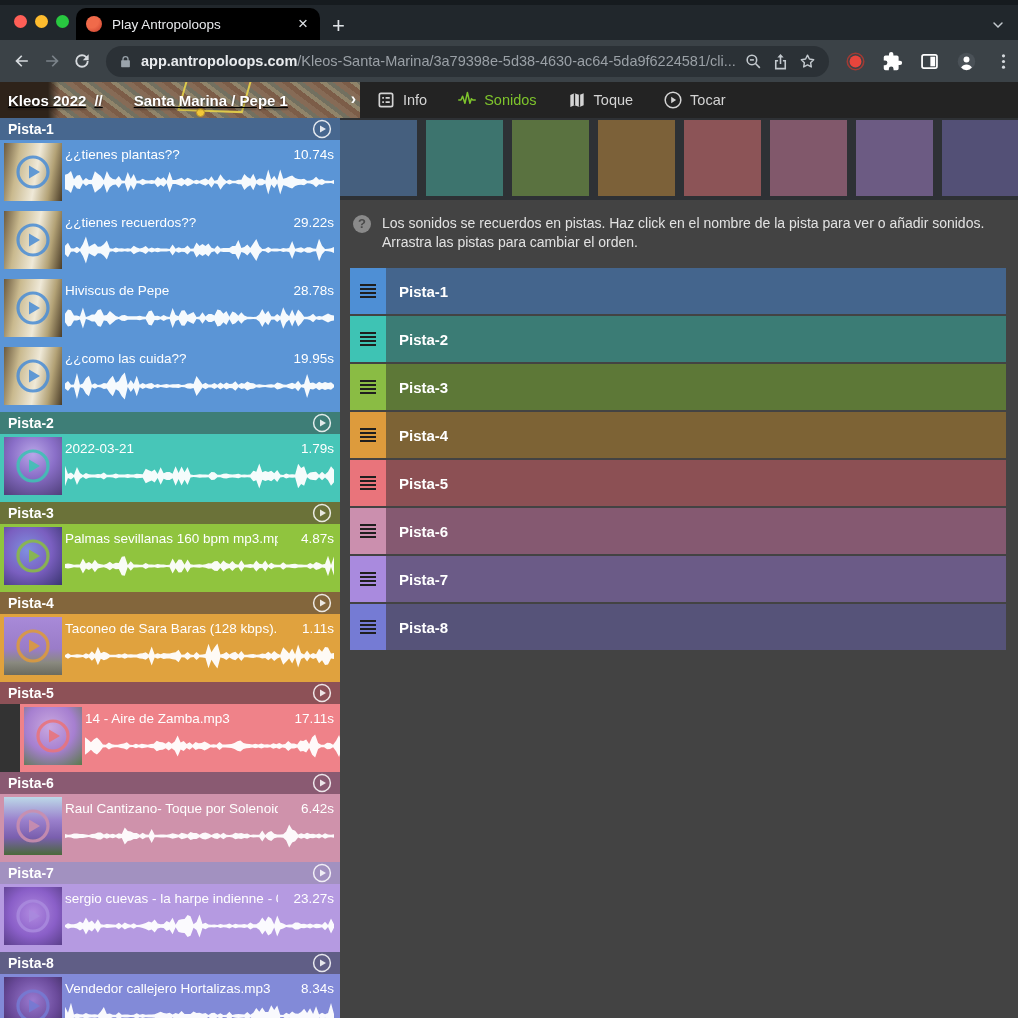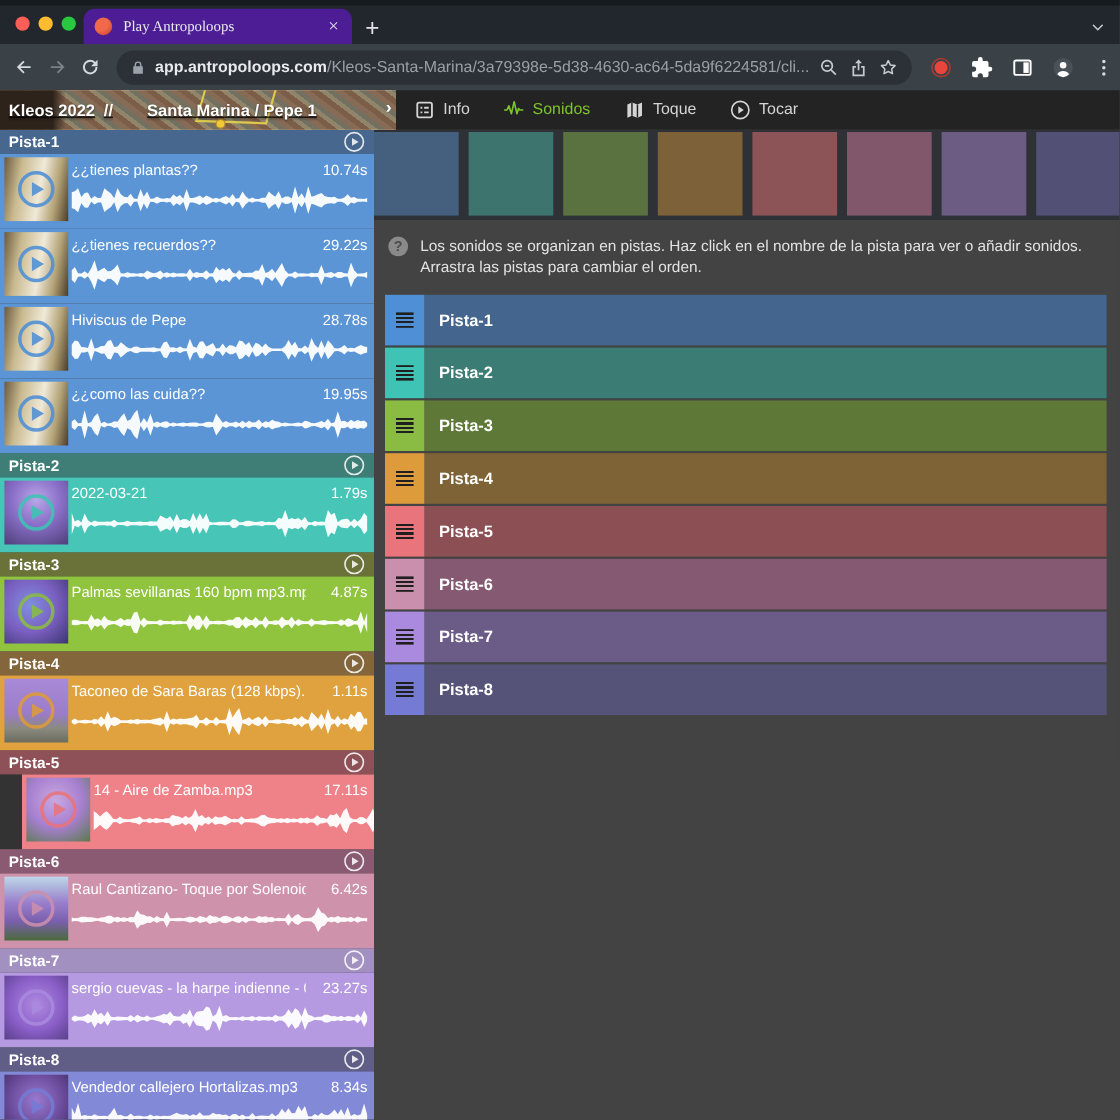--- a/index.html
+++ b/index.html
@@ -4,22 +4,22 @@
 <style>
   * { margin:0; padding:0; box-sizing:border-box; }
   html,body { width:1018px; height:1018px; overflow:hidden; background:#434343;
     font-family:"Liberation Sans", sans-serif; }
 
   
   .tab-strip { height:40px; background:#21272c; position:relative; border-top:5px solid #161b1f; }
   .traffic { position:absolute; left:14px; top:10px; display:flex; gap:8px; }
   .tl { width:13px; height:13px; border-radius:50%; display:inline-block; }
   .tl.red{ background:#ff5f57; } .tl.yellow{ background:#febc2e; } .tl.green{ background:#28c840; }
-  .tab { position:absolute; left:76px; top:3px; width:244px; height:32px; background:#4c1d95;
-    border-radius:10px 10px 0 0; display:flex; align-items:center; padding:0 10px;font-family:Liberation Serif, serif; }
+  .tab { position:absolute; left:76px; top:3px; width:244px; height:32px; background:#000000;
+    border-radius:10px 10px 0 0; display:flex; align-items:center; padding:0 10px; }
   .favicon { width:16px; height:16px; border-radius:50%; flex:none;
     background:radial-gradient(circle at 35% 30%, #f06a4a 0 45%, #c63b2a 100%); }
   .tab-title { color:#e8eaed; font-size:13.5px; margin-left:10px; flex:1; white-space:nowrap; overflow:hidden; }
   .tab-close { color:#dfe3e7; font-size:17px; line-height:16px; padding:0 2px; cursor:default; }
   .newtab { position:absolute; left:332px; top:8px; color:#dfe3e7; font-size:22px; font-weight:300; }
   .tab-chevron { position:absolute; right:12px; top:12px; width:16px; height:16px; color:#c3c9ce; }
 
   .toolbar { height:42px; background:#3b4247; display:flex; align-items:center; padding:0 10px; gap:6px; }
   .nav-ic { width:24px; height:24px; color:#d6dade; flex:none; padding:2px; }
   .nav-ic.dim { color:#7b838a; }
@@ -466,21 +466,21 @@
         <div class="swatch" style="background: rgb(61, 116, 110);"></div>
         <div class="swatch" style="background: rgb(90, 114, 64);"></div>
         <div class="swatch" style="background: rgb(124, 97, 57);"></div>
         <div class="swatch" style="background: rgb(140, 84, 87);"></div>
         <div class="swatch" style="background: rgb(129, 88, 107);"></div>
         <div class="swatch" style="background: rgb(108, 91, 131);"></div>
         <div class="swatch" style="background: rgb(83, 80, 118);"></div>
       </div>
     <div class="help-row">
       <span class="qmark">?</span>
-      <span class="help-text">Los sonidos se organizan en pistas. Haz click en el nombre de la pista para ver o añadir sonidos. Arrastra las pistas para cambiar el orden.</span>
+      <span class="help-text">Los sonidos se recuerdos en pistas. Haz click en el nombre de la pista para ver o añadir sonidos. Arrastra las pistas para cambiar el orden.</span>
     </div>
     <div class="row-list" id="rowlist">
   <div class="track-row">
     <div class="row-handle" style="background: rgb(78, 143, 213);">
             <span class="grip"></span>
           </div>
     <div class="row-body" style="background: rgb(68, 101, 141);">
             <span class="row-label">Pista-1</span>
           </div>
   </div>

